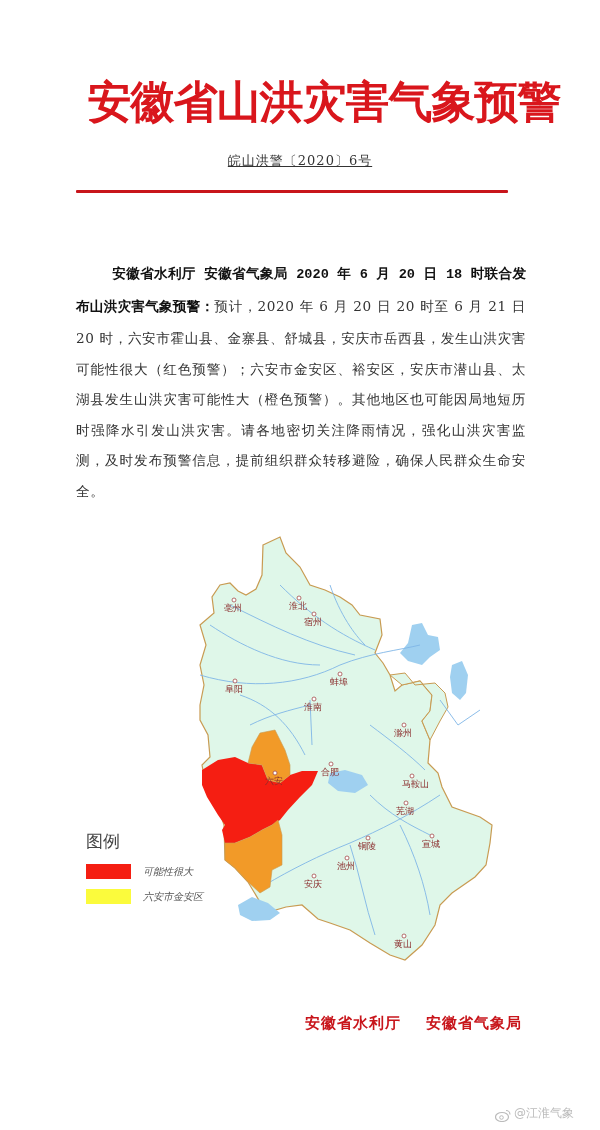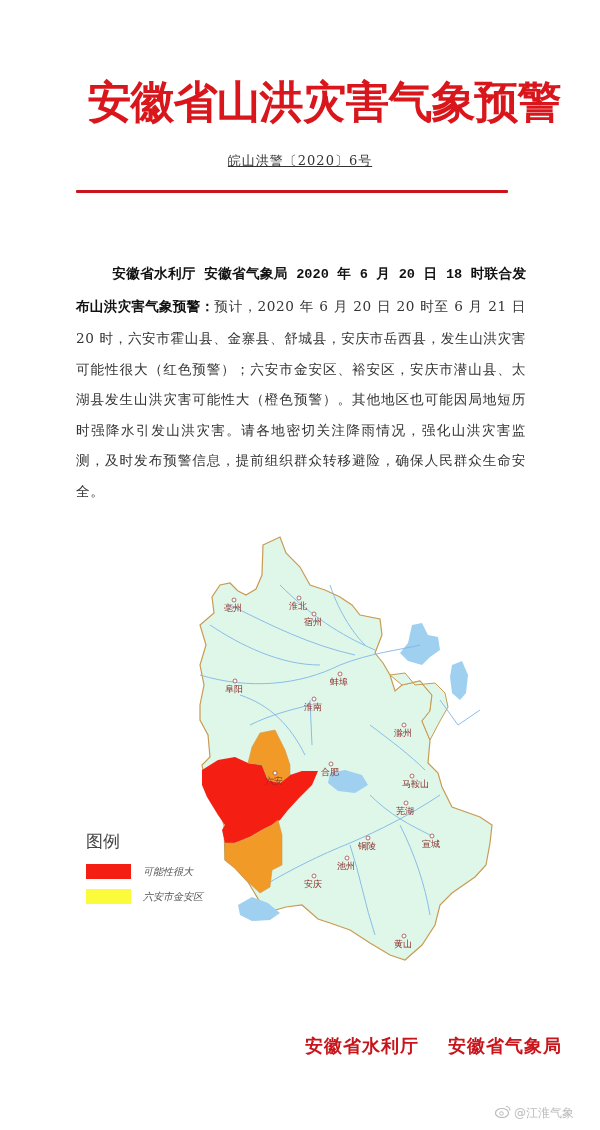--- a/index.html
+++ b/index.html
@@ -9,22 +9,22 @@
   .redline { position:absolute; left:76px; top:190px; width:432px; height:3px; background:#c8151b; border-radius:1px; }
   .body-text { position:absolute; left:76px; top:258px; width:450px; font-family:"DejaVu Serif", serif; font-size:13.6px; color:#333; line-height:30.5px; text-align:justify; letter-spacing:0.6px; }
   .body-text .lead { font-family:Liberation Mono, monospace; font-weight:bold; color:#111; letter-spacing:0; }
   .indent { display:inline-block; width:36px; }
   .map { position:absolute; left:190px; top:525px; width:330px; height:460px; }
   .legend { position:absolute; left:86px; top:830px; width:160px; }
   .legend-title { font-size:17px; color:#444; font-family:"DejaVu Sans", sans-serif; margin-bottom:6px; }
   .legend-row { display:flex; align-items:center; height:25px; }
   .swatch { width:45px; height:15px; margin-right:12px; }
   .legend-label { font-size:10px; color:#555;font-style:italic; }
-  .footer-sign { position:absolute; left:305px; top:1014px; color:#c8151b; font-family:"DejaVu Serif", serif; font-size:18px; font-weight:bold; letter-spacing:1px; white-space:pre;margin-top:20px; }
-  .watermark { position:absolute; left:495px; top:1105px; color:#bbb; font-size:12px; display:flex; align-items:flex-start; gap:3px; }
+  .footer-sign { position:absolute; left:305px; top:1014px; color:#c8151b; font-family:"DejaVu Serif", serif; font-size:15px; font-weight:bold; letter-spacing:1px; white-space:pre; }
+  .watermark { position:absolute; left:495px; top:1105px; color:#bbb; font-size:12px; display:flex; align-items:flex-end; gap:3px; }
   .city { font-size:9px; fill:#8a2c2c; font-family:"DejaVu Sans", sans-serif; }
   .city-dot { fill:#fff; stroke:#a34a4a; stroke-width:0.8; }
 </style>
 </head>
 <body>
 
 <div class="title">安徽省山洪灾害气象预警</div>
 <div class="docno">皖山洪警〔2020〕6号</div>
 <div class="redline"></div>
 

